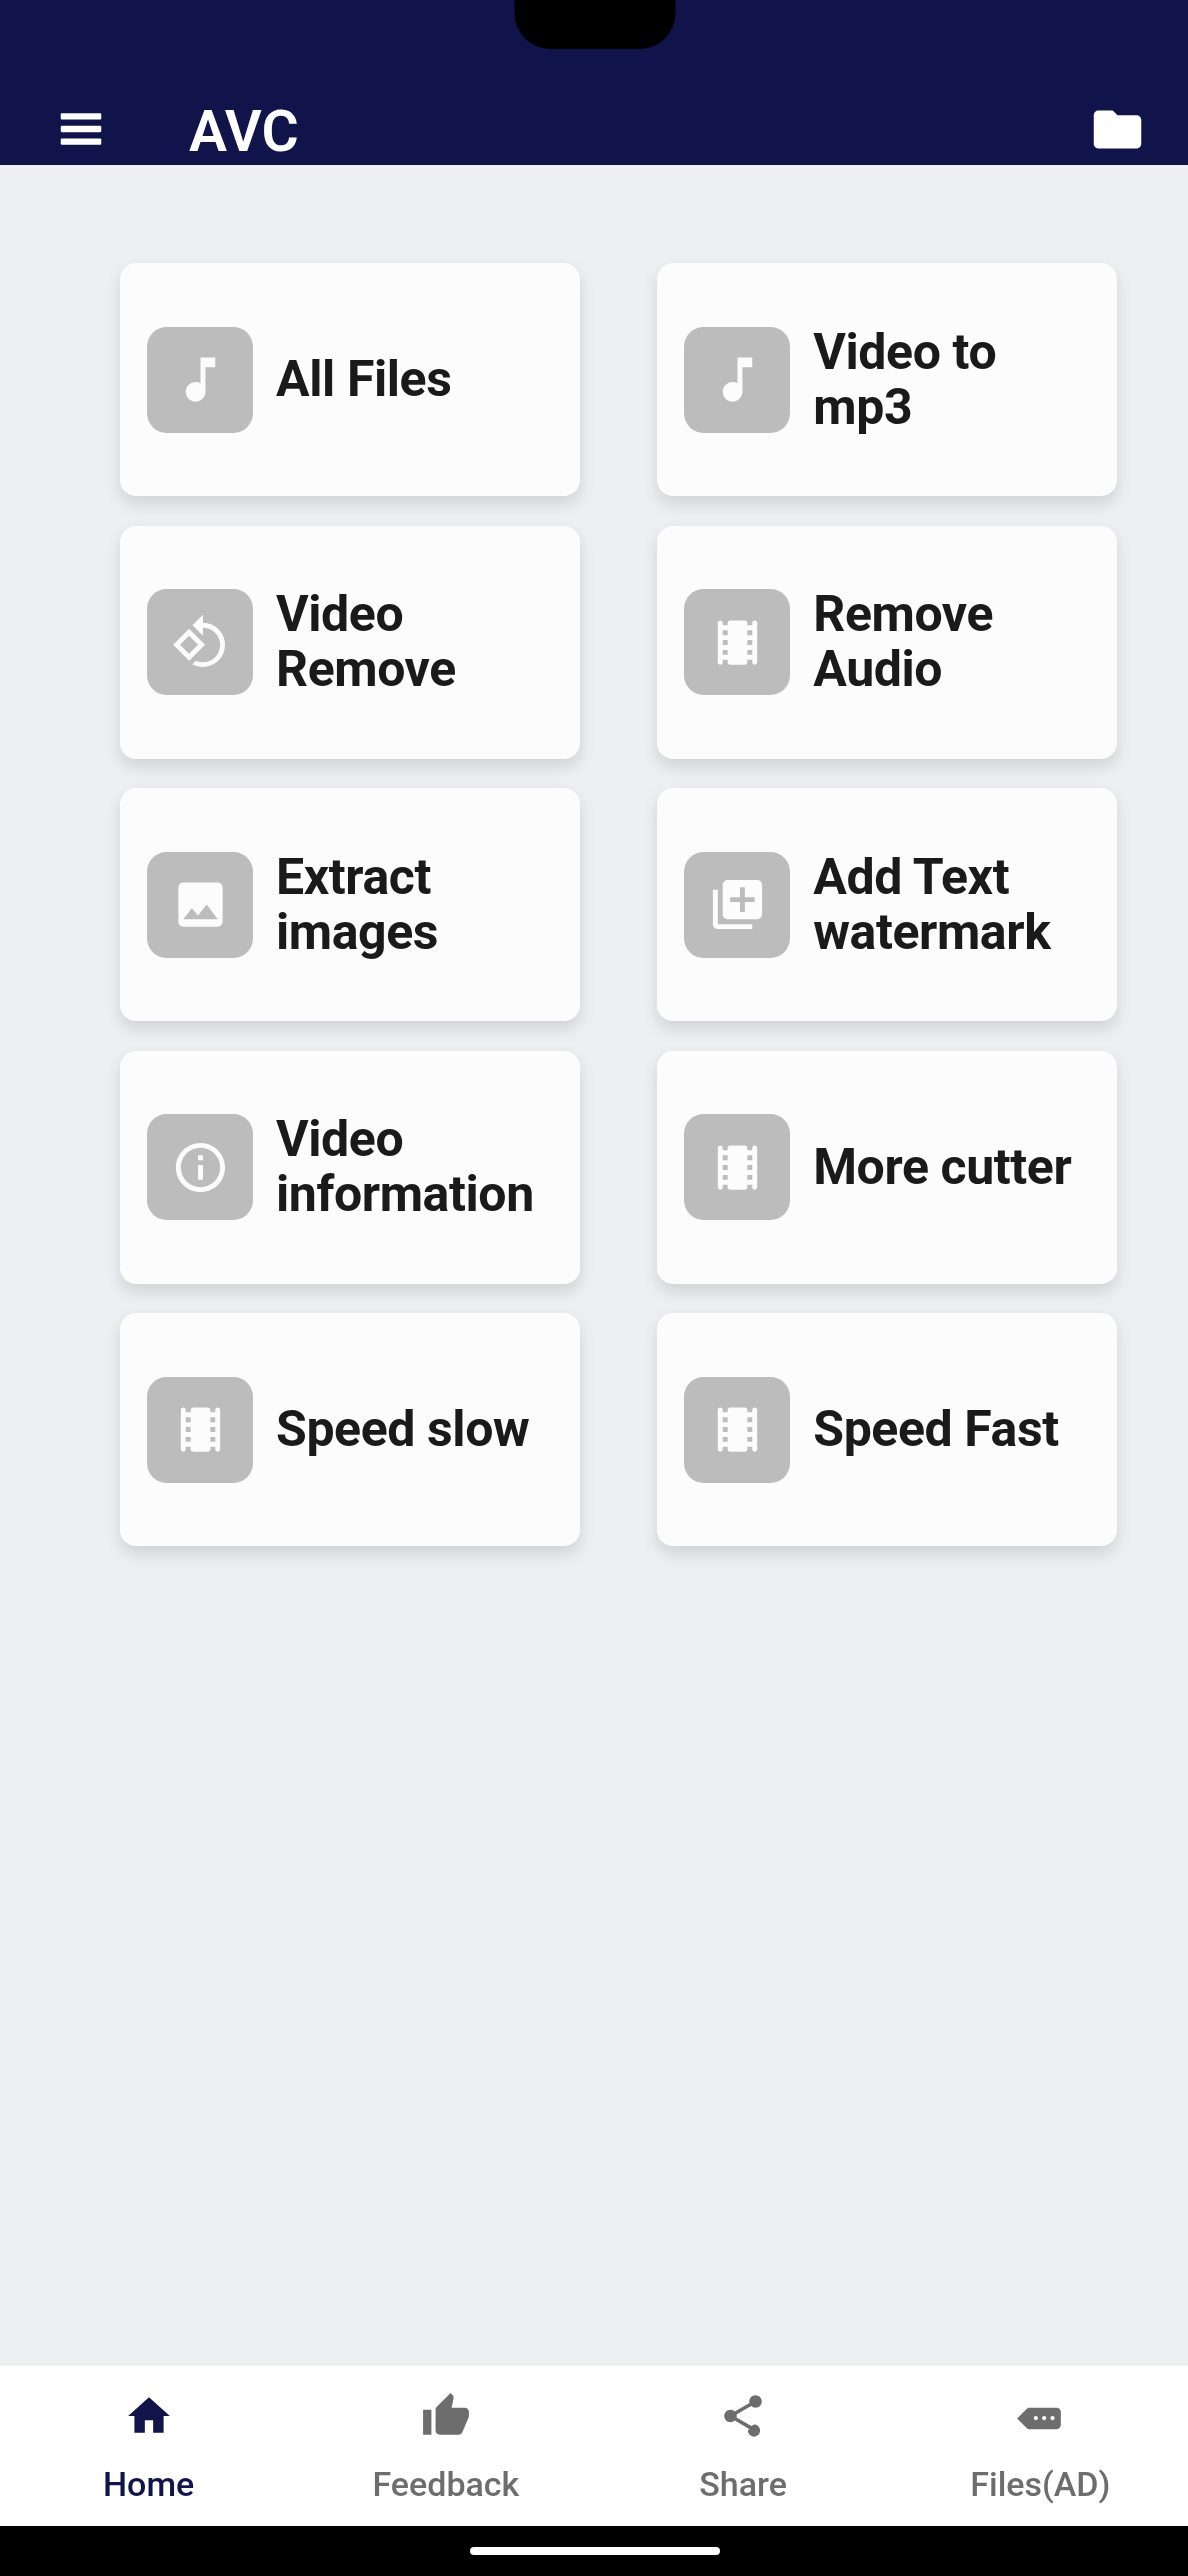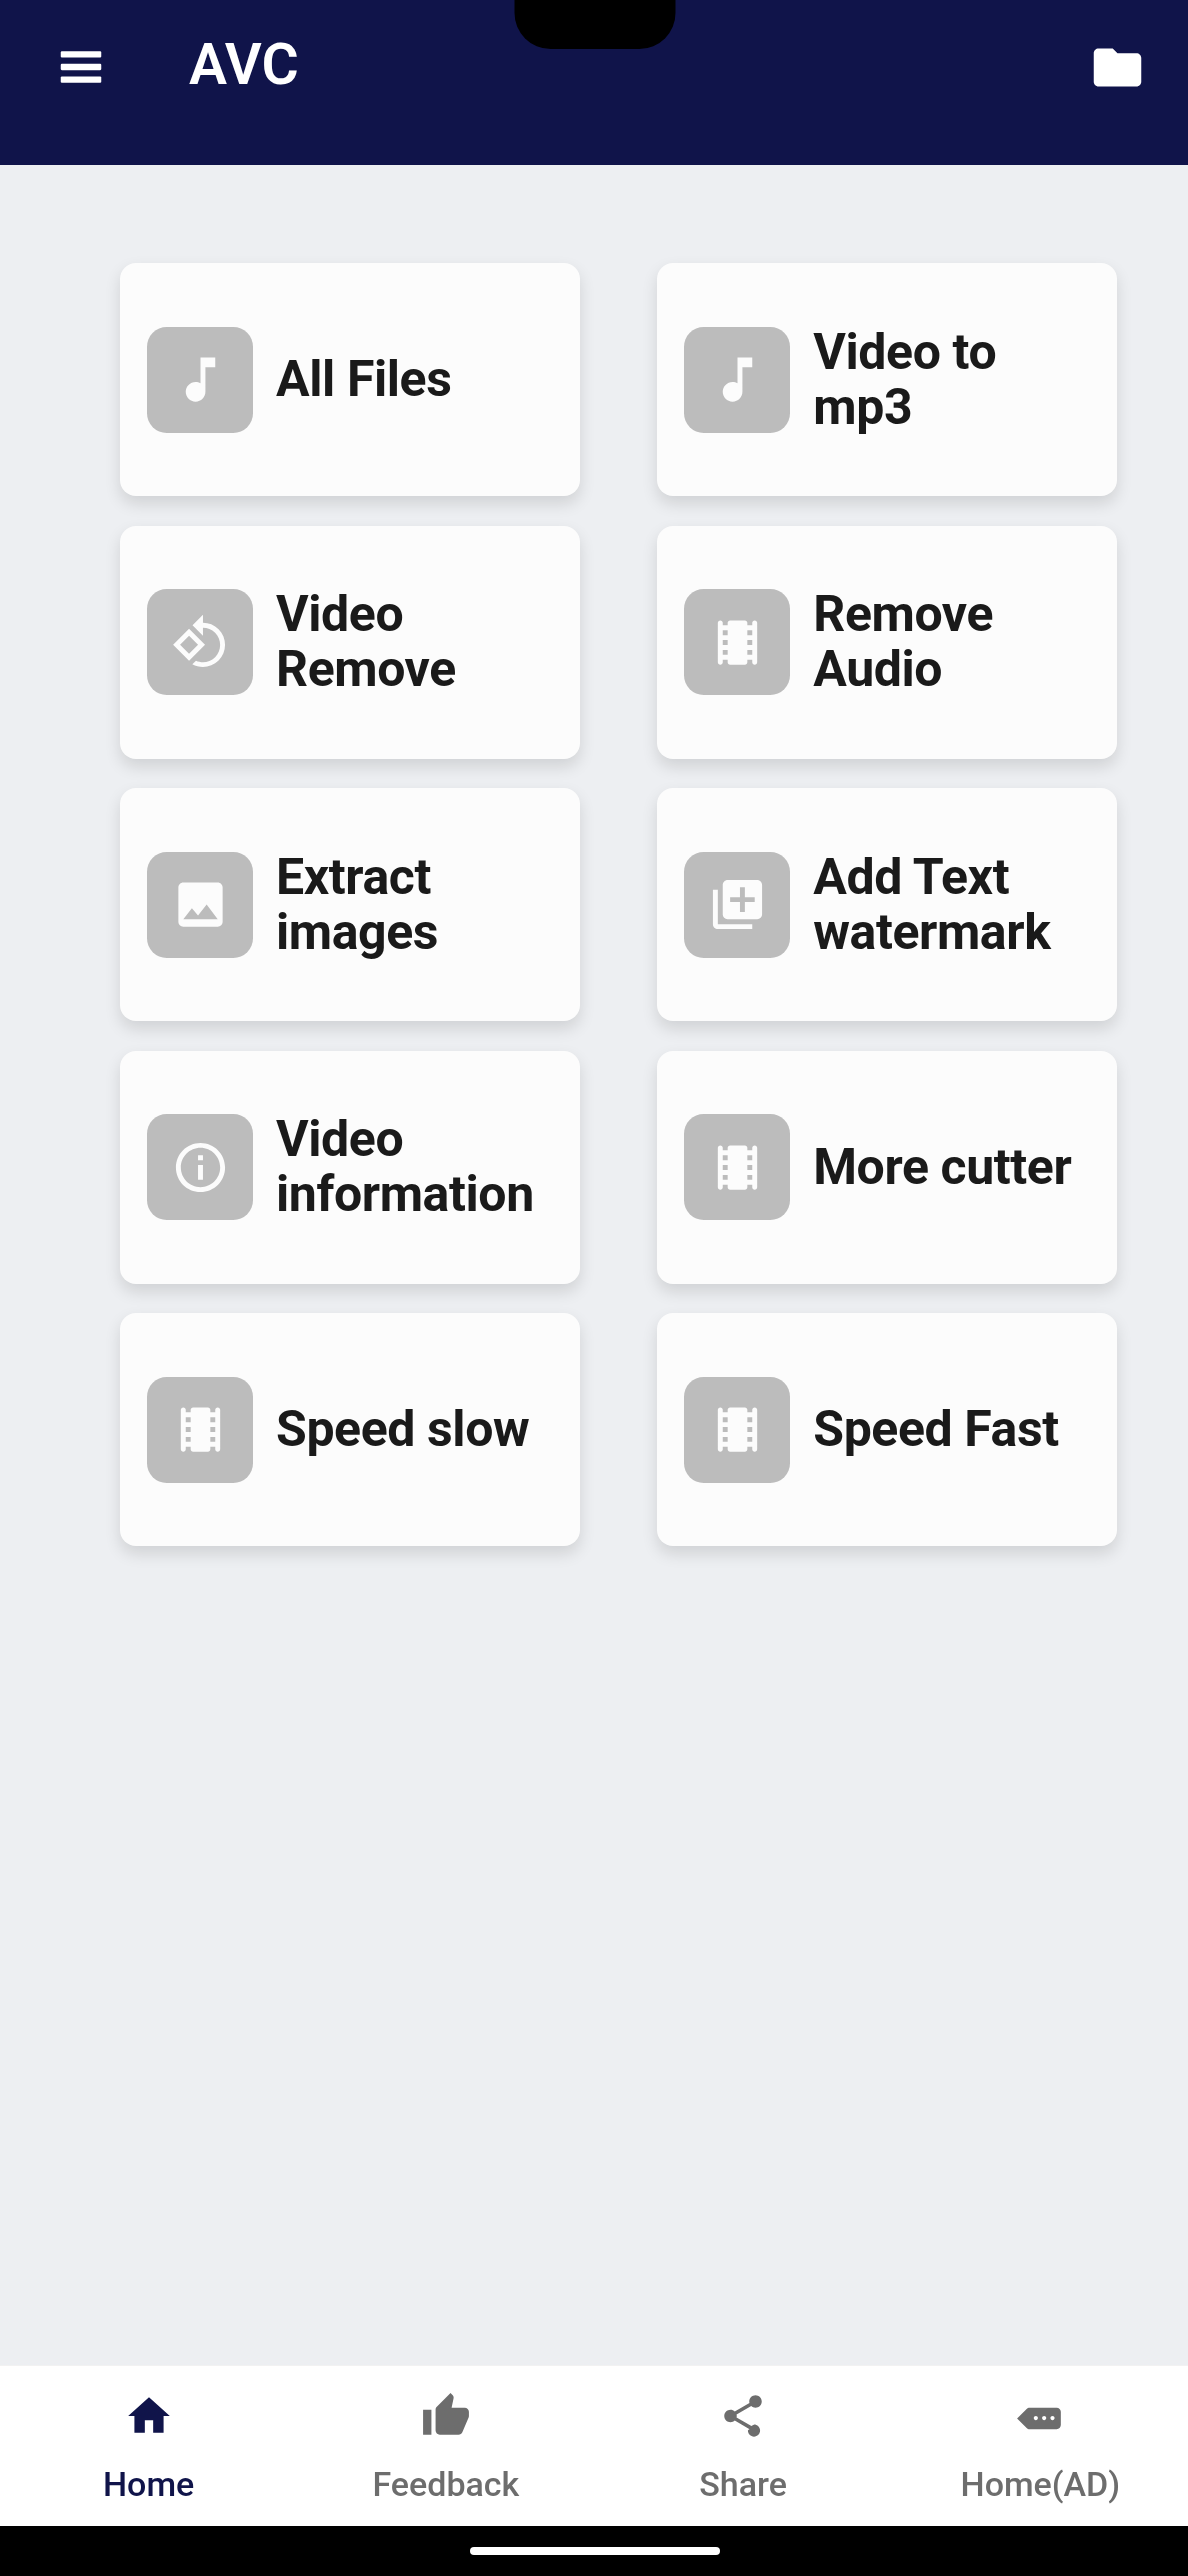--- a/index.html
+++ b/index.html
@@ -37,21 +37,21 @@
       height: 49px;
       background: #000;
       border-radius: 0 0 36px 36px;
     }
 
     
     .app-header {
       height: 134px;
       background: #10144a;
       display: flex;
-      align-items: flex-start;
+      align-items: flex-end;
       padding: 0 45px;
       color: #fff;
     }
 
     .menu-btn {
       width: 72px;
       height: 72px;
       display: flex;
       align-items: center;
       justify-content: center;
@@ -335,21 +335,21 @@
       <div class="nav-label">Share</div>
     </div>
     <div class="nav-item">
       <div class="nav-icon">
         <svg viewBox="0 0 24 24">
             <path d="M22 9.24l-7.19-.62L12 2 9.19 8.63 2 9.24l5.46 4.73L5.82 21 12 17.27 18.18 21l-1.63-7.03L22 9.24z" fill="none"></path>
             <path d="M6 10c-1.1 0-2 .9-2 2s.9 2 2 2 2-.9 2-2-.9-2-2-2zm12 0c-1.1 0-2 .9-2 2s.9 2 2 2 2-.9 2-2-.9-2-2-2zm-6 0c-1.1 0-2 .9-2 2s.9 2 2 2 2-.9 2-2-.9-2-2-2z" fill="none"></path>
             <path d="M20 8H7c-.55 0-1.05.22-1.41.59L1 13.17l4.59 4.59c.36.36.86.59 1.41.59h13c1.1 0 2-.9 2-2V10c0-1.1-.9-2-2-2zm-10 6c-.55 0-1-.45-1-1s.45-1 1-1 1 .45 1 1-.45 1-1 1zm4 0c-.55 0-1-.45-1-1s.45-1 1-1 1 .45 1 1-.45 1-1 1zm4 0c-.55 0-1-.45-1-1s.45-1 1-1 1 .45 1 1-.45 1-1 1z"></path>
           </svg>
       </div>
-      <div class="nav-label">Home(AD)</div>
+      <div class="nav-label">Files(AD)</div>
     </div>
   </div>
 
   <div class="home-indicator-area">
     <div class="home-indicator"></div>
   </div>
 
 </div>
 
 

